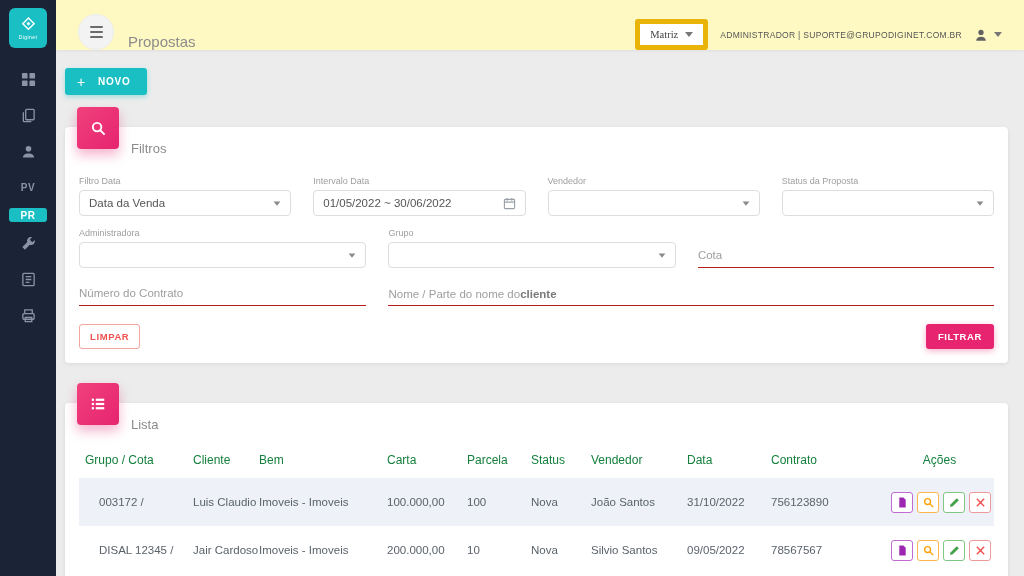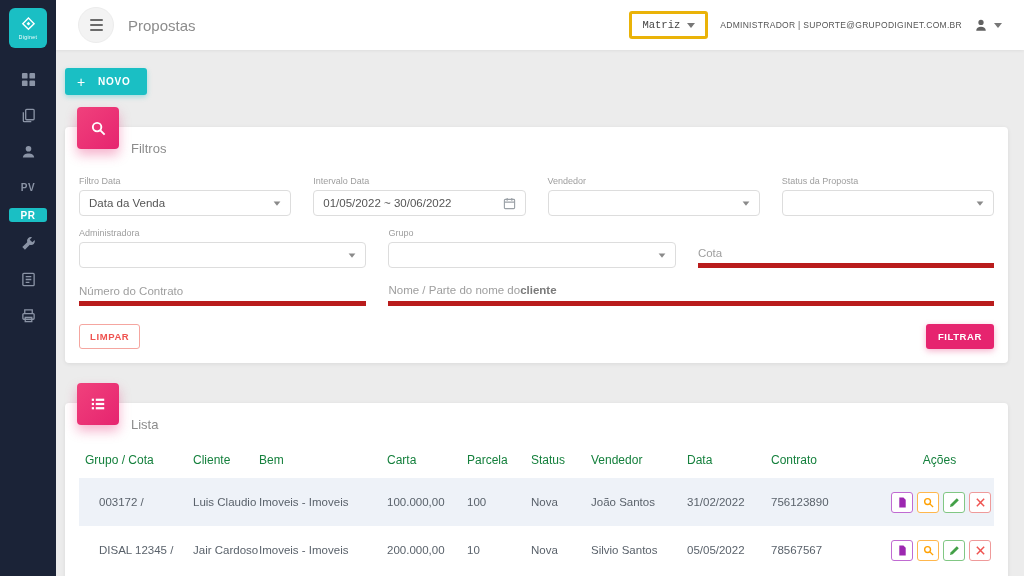--- a/index.html
+++ b/index.html
@@ -13,30 +13,30 @@
           display:flex; flex-direction:column; align-items:center; justify-content:center; cursor:pointer; }
   .logo-text { font-size:5px; color:#fff; letter-spacing:.4px; margin-top:1px; }
   .side-nav { margin-top:16px; display:flex; flex-direction:column; align-items:center; gap:6px; width:100%; }
   .side-item { width:40px; height:30px; display:flex; align-items:center; justify-content:center;
                color:#8b94a6; cursor:pointer; border-radius:3px; }
   .side-text { font-size:10px; font-weight:bold; color:#8b94a6; letter-spacing:.5px; }
   .side-text.active { background:#1abfc4; color:#fff; width:38px; height:14px; }
 
   
   .main { flex:1; display:flex; flex-direction:column; min-width:0; }
-  .topbar { height:50px; background:#ffffff; box-shadow:0 1px 3px rgba(0,0,0,.06);
-            display:flex; align-items:center; padding:0 22px; flex:0 0 50px; z-index:5; }
+  .topbar { height:50px; background:#fef9c3; box-shadow:0 1px 3px rgba(0,0,0,.06);
+            display:flex; align-items:flex-end; padding:0 22px; flex:0 0 50px; z-index:5; }
   .menu-btn { width:36px; height:36px; border-radius:50%; background:#f3f3f3; border:1px solid #ececec;
               display:flex; flex-direction:column; align-items:center; justify-content:center; gap:3px; cursor:pointer; }
   .menu-btn i { display:block; width:13px; height:2px; background:#6b6b6b; border-radius:1px; }
   .page-title { font-size:15px; font-weight:normal; color:#8c8c8c; margin-left:14px; }
   .topbar-right { margin-left:auto; display:flex; align-items:center; gap:12px; }
-  .matriz-btn { background:#fff; border:3px solid #eab308; border-radius:3px; padding:5px 10px;
+  .matriz-btn { background:#fff; border:5px solid #eab308; border-radius:3px; padding:5px 10px;
                 font-size:10.5px; color:#444; display:flex; align-items:center; gap:7px; cursor:pointer;
-                font-family:Liberation Mono, monospace; }
+                font-family:Liberation Serif, serif; }
   .caret { width:0; height:0; border-left:4px solid transparent; border-right:4px solid transparent;
            border-top:5px solid #777; display:inline-block; }
   .user-label { font-size:8.5px; color:#555; letter-spacing:.3px; }
   .user-chip { display:flex; align-items:center; gap:6px; cursor:pointer; }
 
   .content { flex:1; padding:18px 16px 0 9px; overflow:hidden; }
 
   
   .novo-btn { background:#1abfc4; color:#fff; border:none; border-radius:3px; height:27px;
               padding:0 16px 0 12px; font-size:10px; font-weight:bold; letter-spacing:.8px;
@@ -56,21 +56,21 @@
 
   
   .f-row-1 { display:grid; grid-template-columns:repeat(4,1fr); gap:22px; margin-top:14px; }
   .f-row-2, .f-row-3 { display:grid; grid-template-columns:1fr 1fr 1.03fr; gap:22px; margin-top:12px; }
   .span-2 { grid-column:2 / 4; }
   .f-label { display:block; font-size:9px; color:#9e9e9e; margin-bottom:4px; }
   .box-field { height:26px; border:1px solid #ddd; border-radius:4px; padding:0 9px;
                display:flex; align-items:center; justify-content:space-between;
                font-size:11.5px; color:#555; cursor:pointer; background:#fff; }
   .box-field .caret { border-top-color:#8a8a8a; transform:scale(.85); }
-  .line-input { width:100%; height:26px; border:none; border-bottom:5px solid #b91c1c; background:transparent;
+  .line-input { width:100%; height:26px; border:none; border-bottom:1px solid #b91c1c; background:transparent;
                 font-size:11.5px; color:#555; outline:none; font-family:"Liberation Sans", sans-serif; }
   .line-input::placeholder { color:#9e9e9e; }
   .nome-field { display:flex; align-items:flex-end; padding-bottom:5px; cursor:text; }
   .nome-field .ph { font-size:11.5px; color:#9e9e9e; }
   .nome-field .ph.bold { font-weight:bold; color:#7a7a7a; }
   .cota-wrap { display:flex; align-items:flex-end; }
 
   .filter-actions { display:flex; justify-content:space-between; margin-top:18px; }
   .limpar-btn { background:#fff; border:1px solid #f5a6a0; color:#ef5350; border-radius:3px;
                 font-size:9.5px; font-weight:bold; letter-spacing:.6px; padding:6px 10px; cursor:pointer;
@@ -301,21 +301,21 @@
             </div>
 
             <div class="t-row striped">
               <span class="cell-grupo">003172 /</span>
               <span>Luis Claudio</span>
               <span>Imoveis - Imoveis</span>
               <span>100.000,00</span>
               <span>100</span>
               <span>Nova</span>
               <span>João Santos</span>
-              <span>31/02/2022</span>
+              <span>31/10/2022</span>
               <span>756123890</span>
               <div class="actions">
                 <button class="act-btn act-doc">
                   <svg width="11" height="11" viewBox="0 0 12 12" fill="#9c27b0">
                     <path d="M2.5 0.5h4.5L9.5 3v8.5h-7z"></path>
                   </svg>
                 </button>
                 <button class="act-btn act-search">
                   <svg width="11" height="11" viewBox="0 0 12 12" fill="none" stroke="#ffa000" stroke-width="1.5">
                     <circle cx="5" cy="5" r="3.2"></circle>
@@ -336,21 +336,21 @@
             </div>
 
             <div class="t-row">
               <span class="cell-grupo">DISAL 12345 /</span>
               <span>Jair Cardoso</span>
               <span>Imoveis - Imoveis</span>
               <span>200.000,00</span>
               <span>10</span>
               <span>Nova</span>
               <span>Silvio Santos</span>
-              <span>05/05/2022</span>
+              <span>09/05/2022</span>
               <span>78567567</span>
               <div class="actions">
                 <button class="act-btn act-doc">
                   <svg width="11" height="11" viewBox="0 0 12 12" fill="#9c27b0">
                     <path d="M2.5 0.5h4.5L9.5 3v8.5h-7z"></path>
                   </svg>
                 </button>
                 <button class="act-btn act-search">
                   <svg width="11" height="11" viewBox="0 0 12 12" fill="none" stroke="#ffa000" stroke-width="1.5">
                     <circle cx="5" cy="5" r="3.2"></circle>

